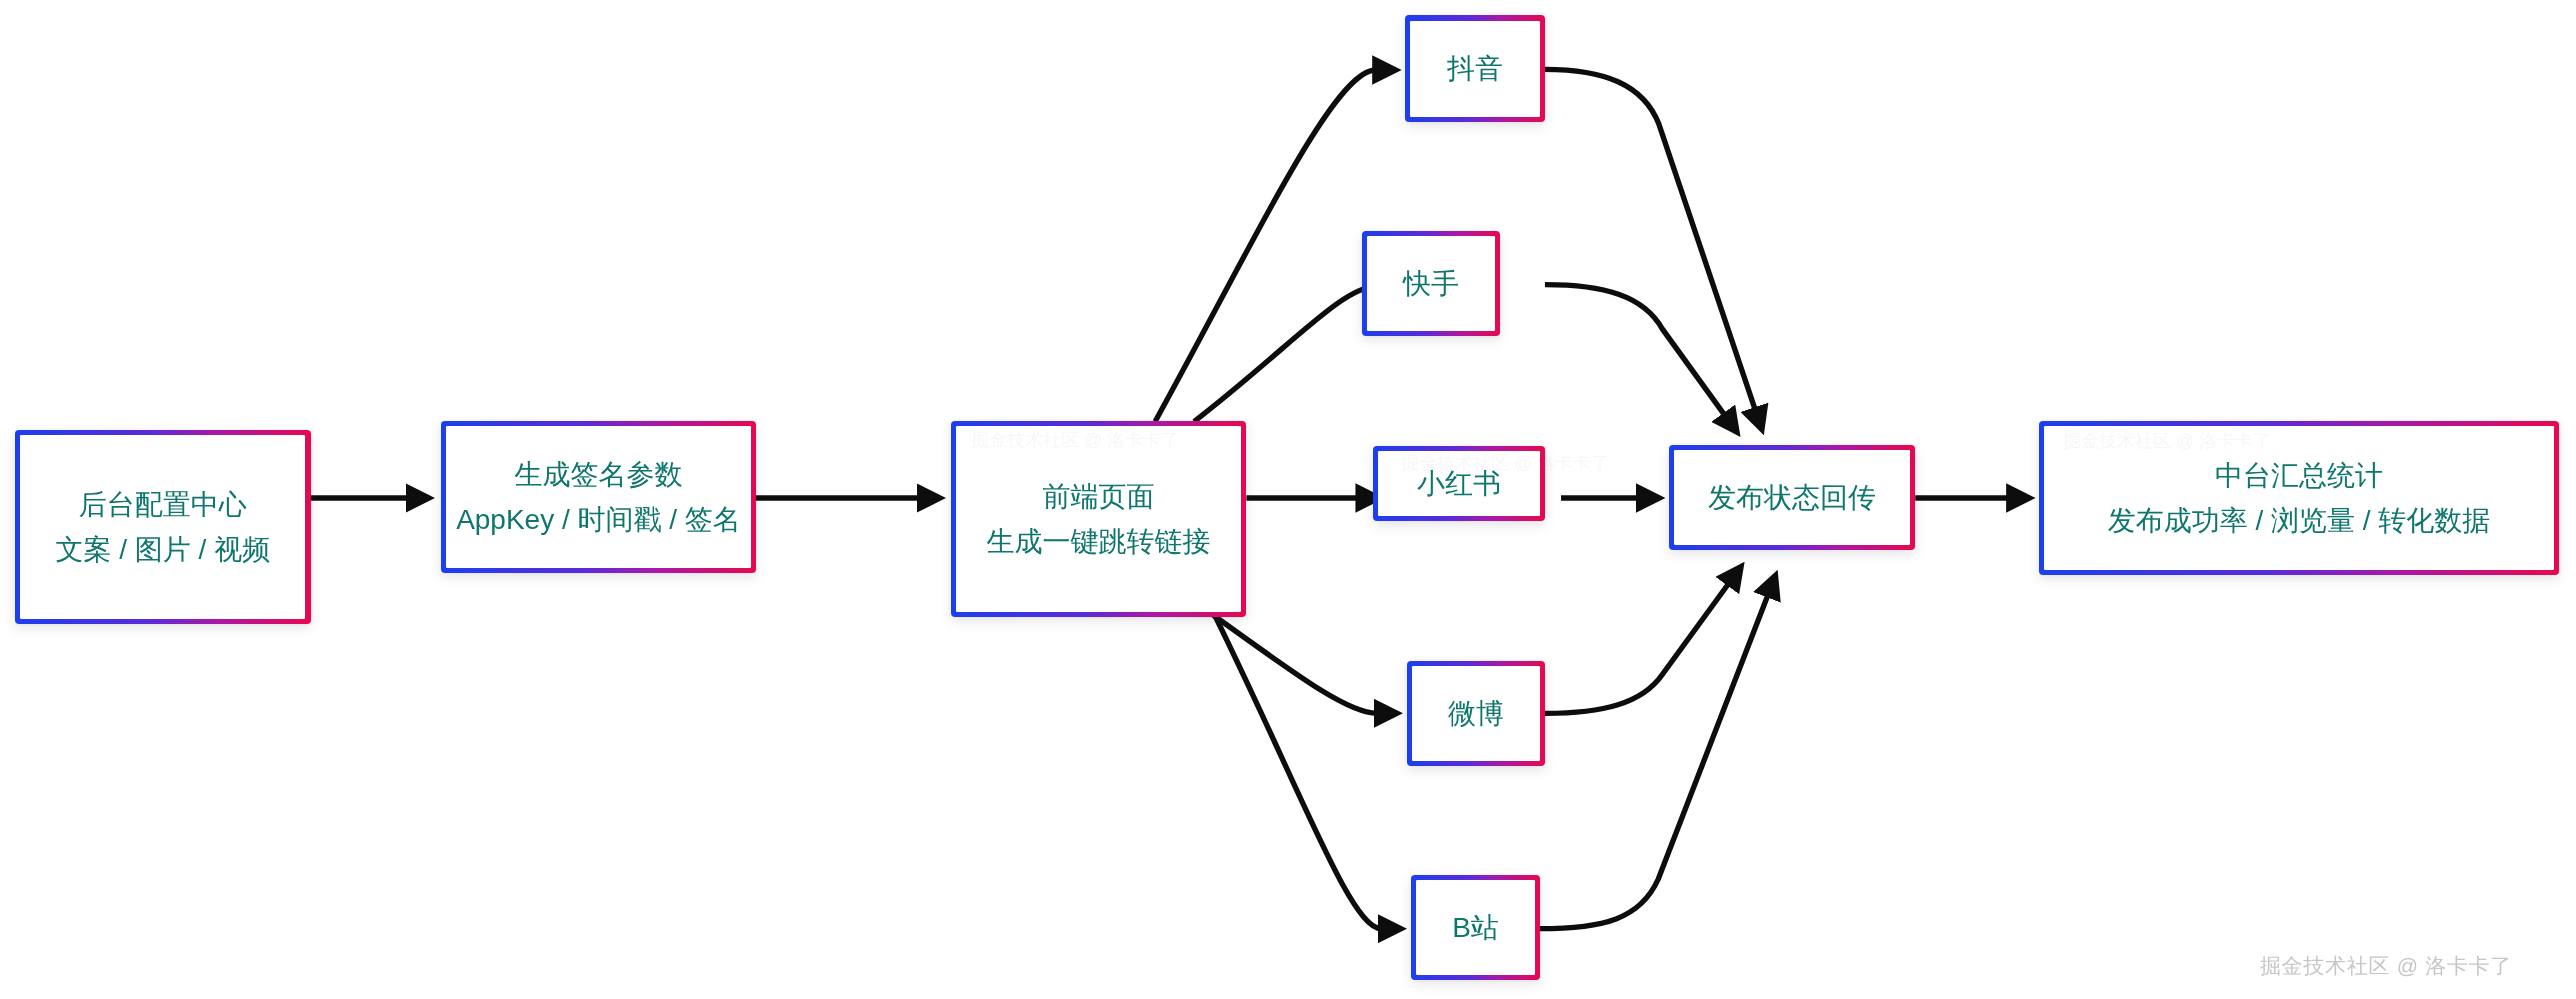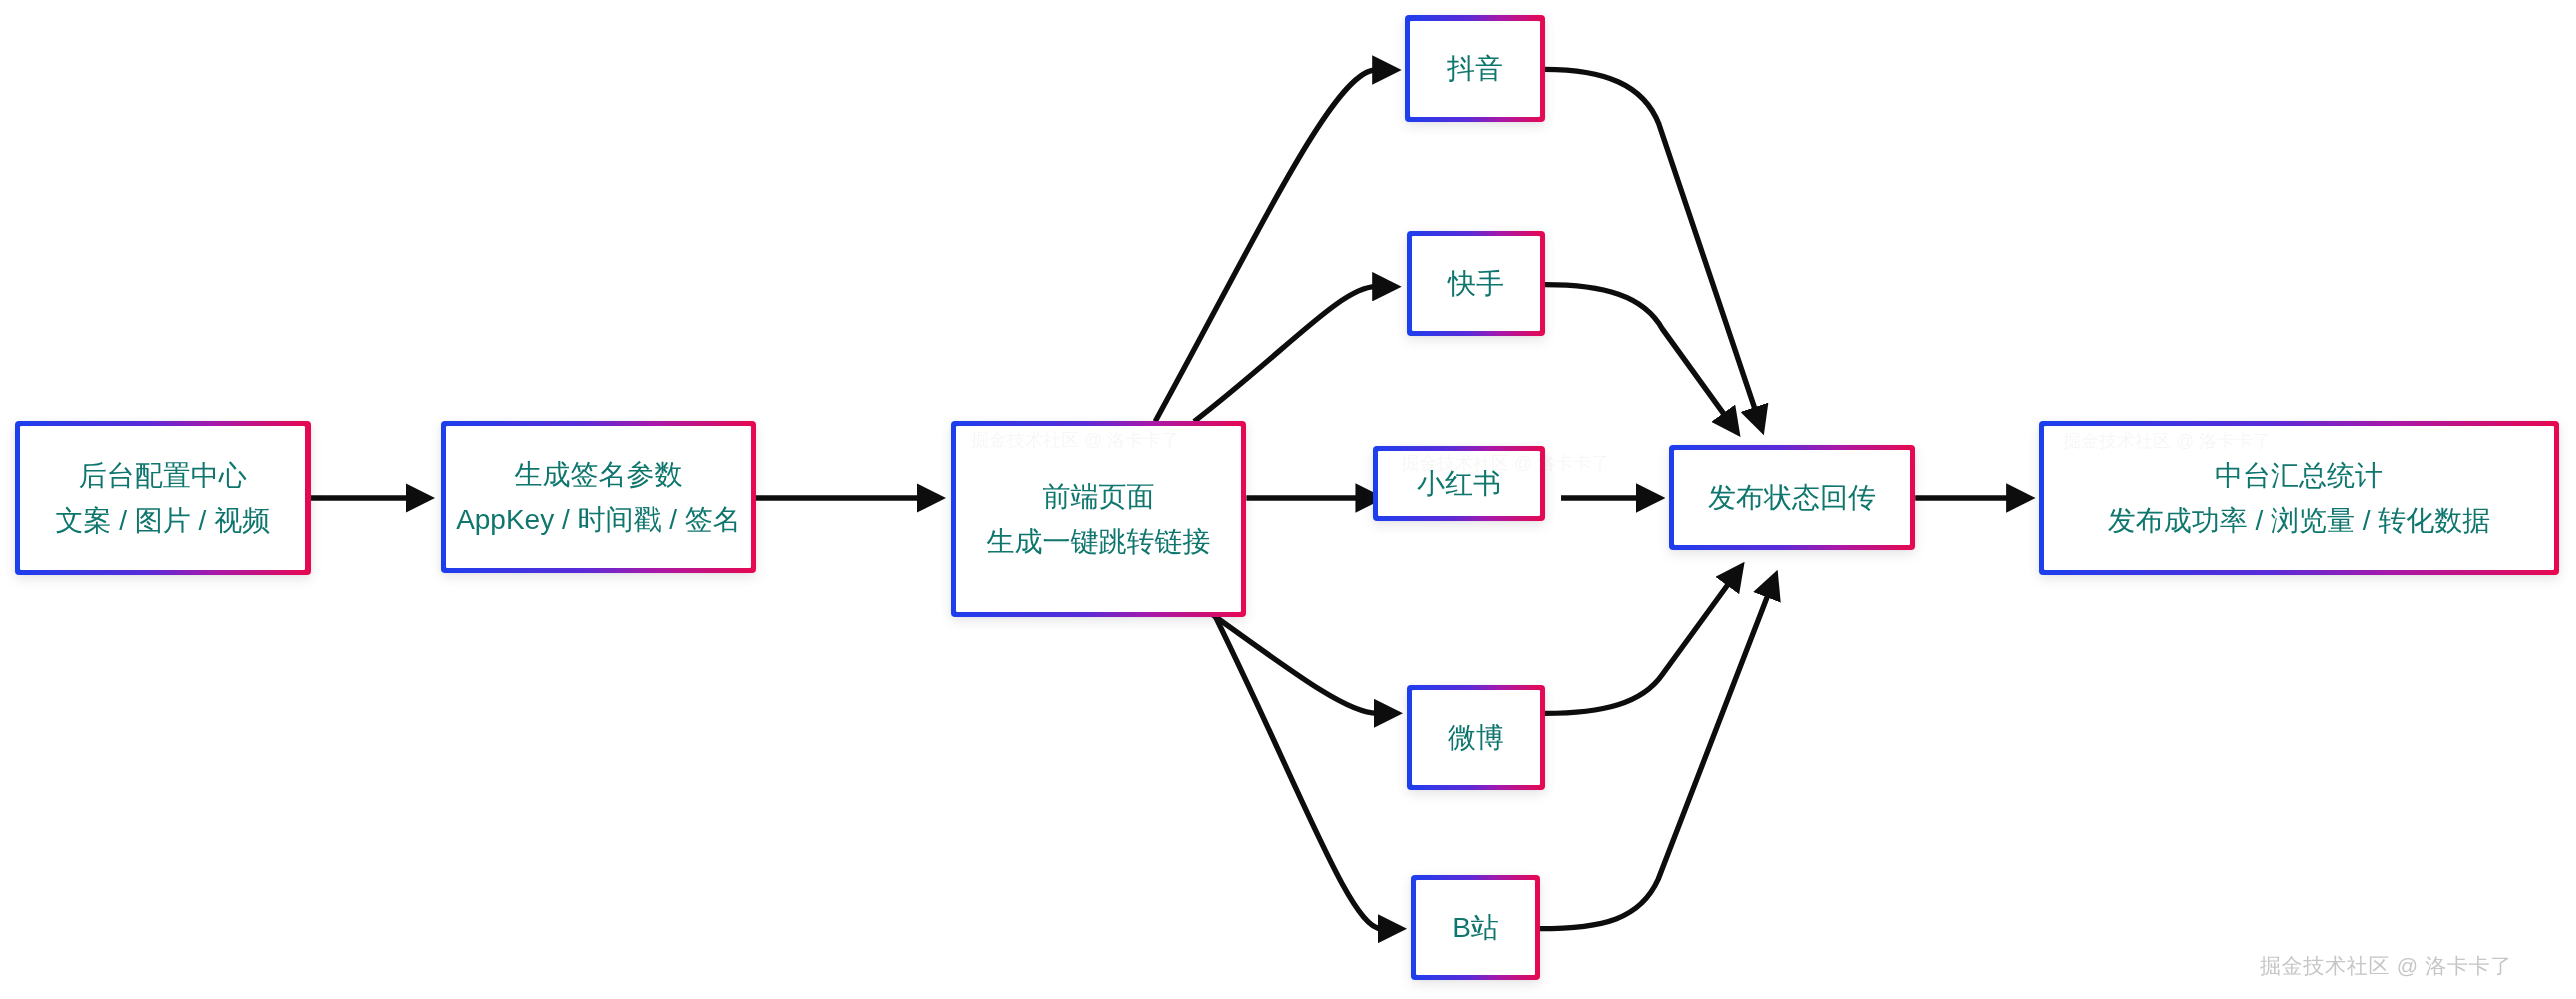--- a/index.html
+++ b/index.html
@@ -28,27 +28,27 @@
     background:#ffffff;
     border-radius:1.3px;
     display:flex;flex-direction:column;
     align-items:center;justify-content:center;
     color:#0f766e;
     font-size:28px;
     line-height:1.62;
     white-space:nowrap;
     position:relative;
   }
-  .node-b1{left:14.8px;top:421px;width:296px;height:154px;}
+  .node-b1{left:14.8px;top:430px;width:296px;height:194px;}
   .node-b2{left:441px;top:421px;width:315px;height:152px;}
   .node-b3{left:951px;top:421px;width:295px;height:196px;}
   .node-douyin{left:1405px;top:15.4px;width:140px;height:107px;}
-  .node-kuaishou{left:1407px;top:231px;width:138px;height:105px;}
+  .node-kuaishou{left:1362px;top:231px;width:138px;height:105px;}
   .node-xhs{left:1373px;top:446px;width:172px;height:75px;}
-  .node-weibo{left:1407px;top:661px;width:138px;height:105px;margin-top:24px;}
+  .node-weibo{left:1407px;top:661px;width:138px;height:105px;}
   .node-bsite{left:1411px;top:875px;width:129px;height:105px;}
   .node-status{left:1669px;top:445px;width:246px;height:105px;}
   .node-center{left:2039px;top:421px;width:520px;height:154px;}
 
   
   .wm-tile{
     position:absolute;
     font-size:18px;
     color:#777777;
     opacity:0.06;

